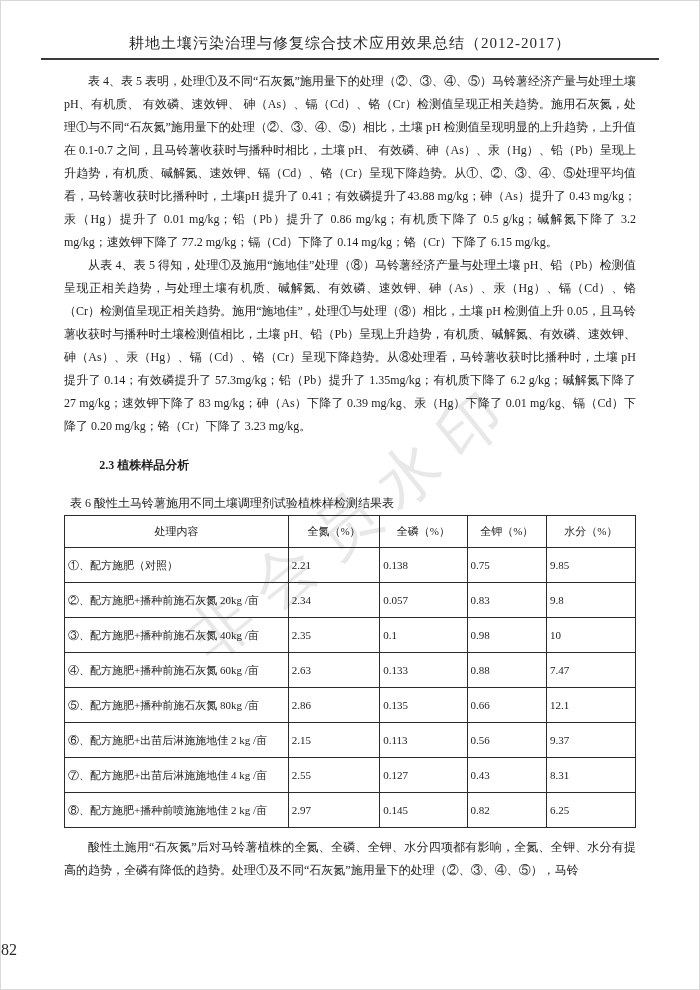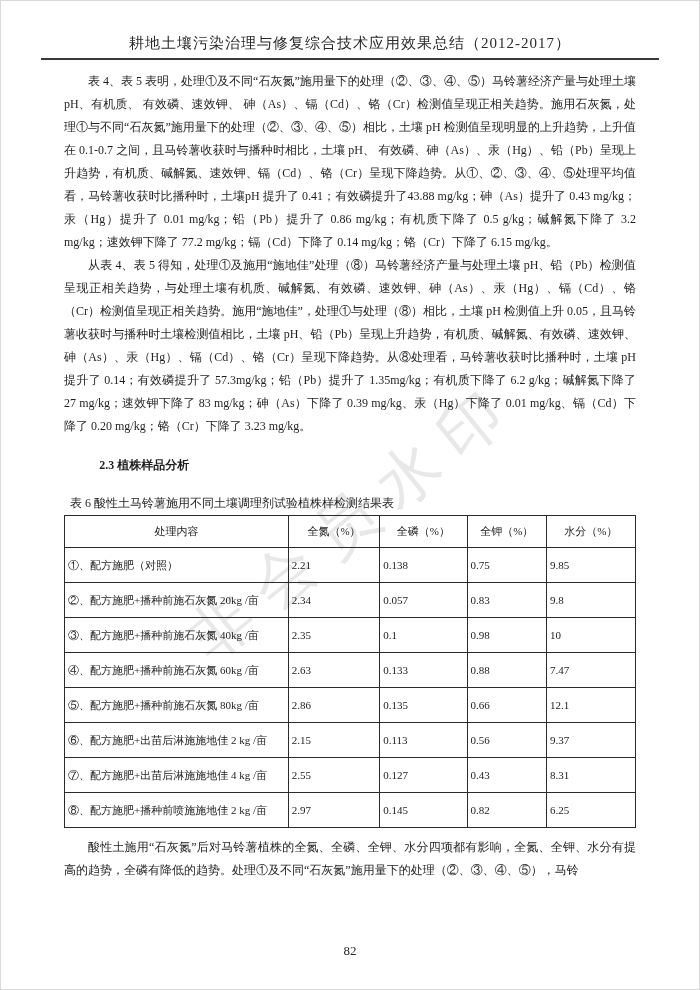--- a/index.html
+++ b/index.html
@@ -76,22 +76,22 @@
     color:#222222;
     padding:0 3px;
   }
   table.results thead th { height:31px; }
   table.results tbody td { height:34px; }
   .para-bottom { margin-top:8px; }
   .page-number {
     position:absolute;
     bottom:30px; left:0;
     width:100%;
-    text-align:center;
-    font-size:13px;
+    text-align:left;
+    font-size:16px;
     color:#2a2a2a;
     z-index:1;
   }
 </style>
 </head>
 <body>
 
 <div class="page">
 
   <div class="watermark">非会员水印</div>

